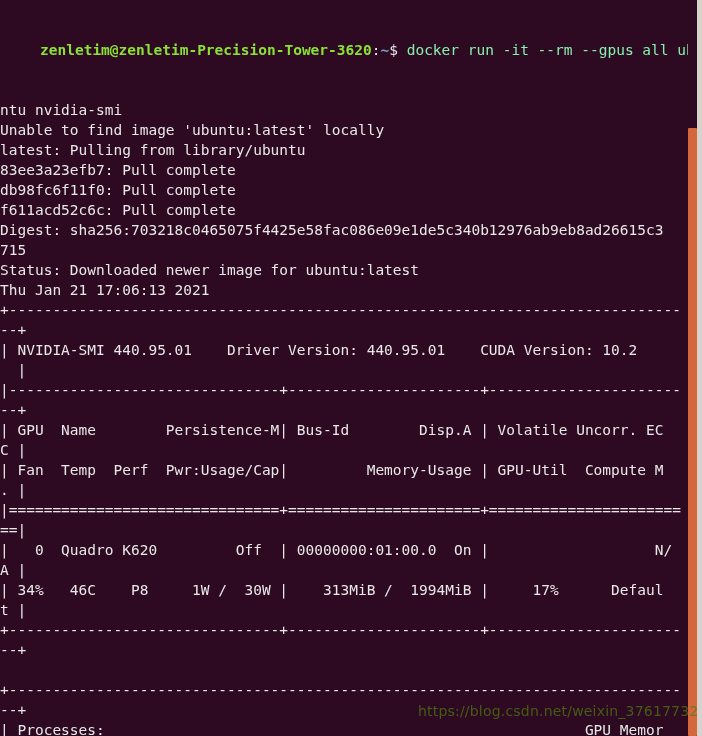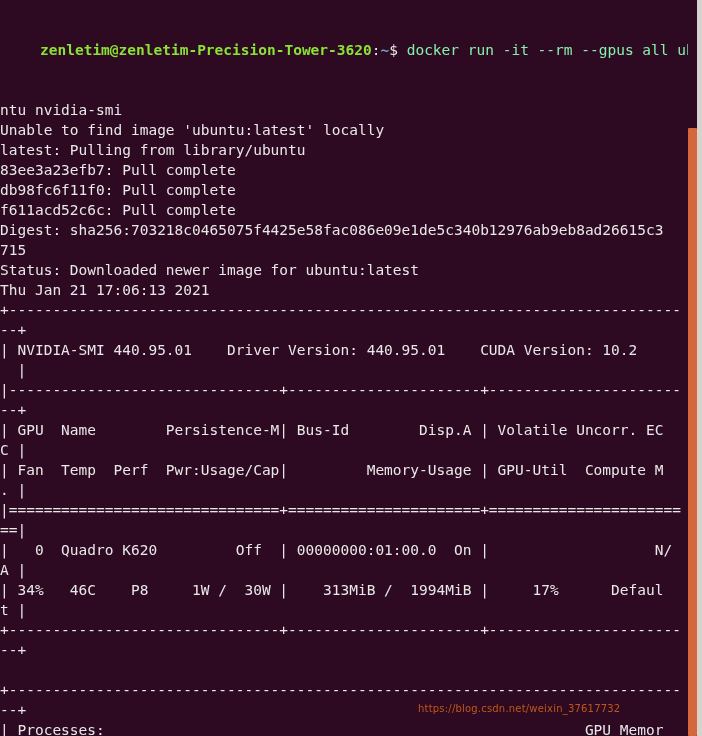--- a/index.html
+++ b/index.html
@@ -62,22 +62,22 @@
     right: 0;
     width: 5px;
     height: 736px;
     background: #d8d2cd;
   }
   #watermark {
     position: absolute;
     left: 418px;
     top: 703px;
     font-family: "DejaVu Sans", "Liberation Sans", sans-serif;
-    font-size: 10px;
-    color: #f97316;
+    font-size: 14px;
+    color: #4d7c0f;
     opacity: 0.72;
     white-space: pre;
     letter-spacing: 0.2px;
   }
 </style>
 </head>
 <body>
 
 <div id="terminal-window" style="background: rgb(45, 10, 33);">
 

